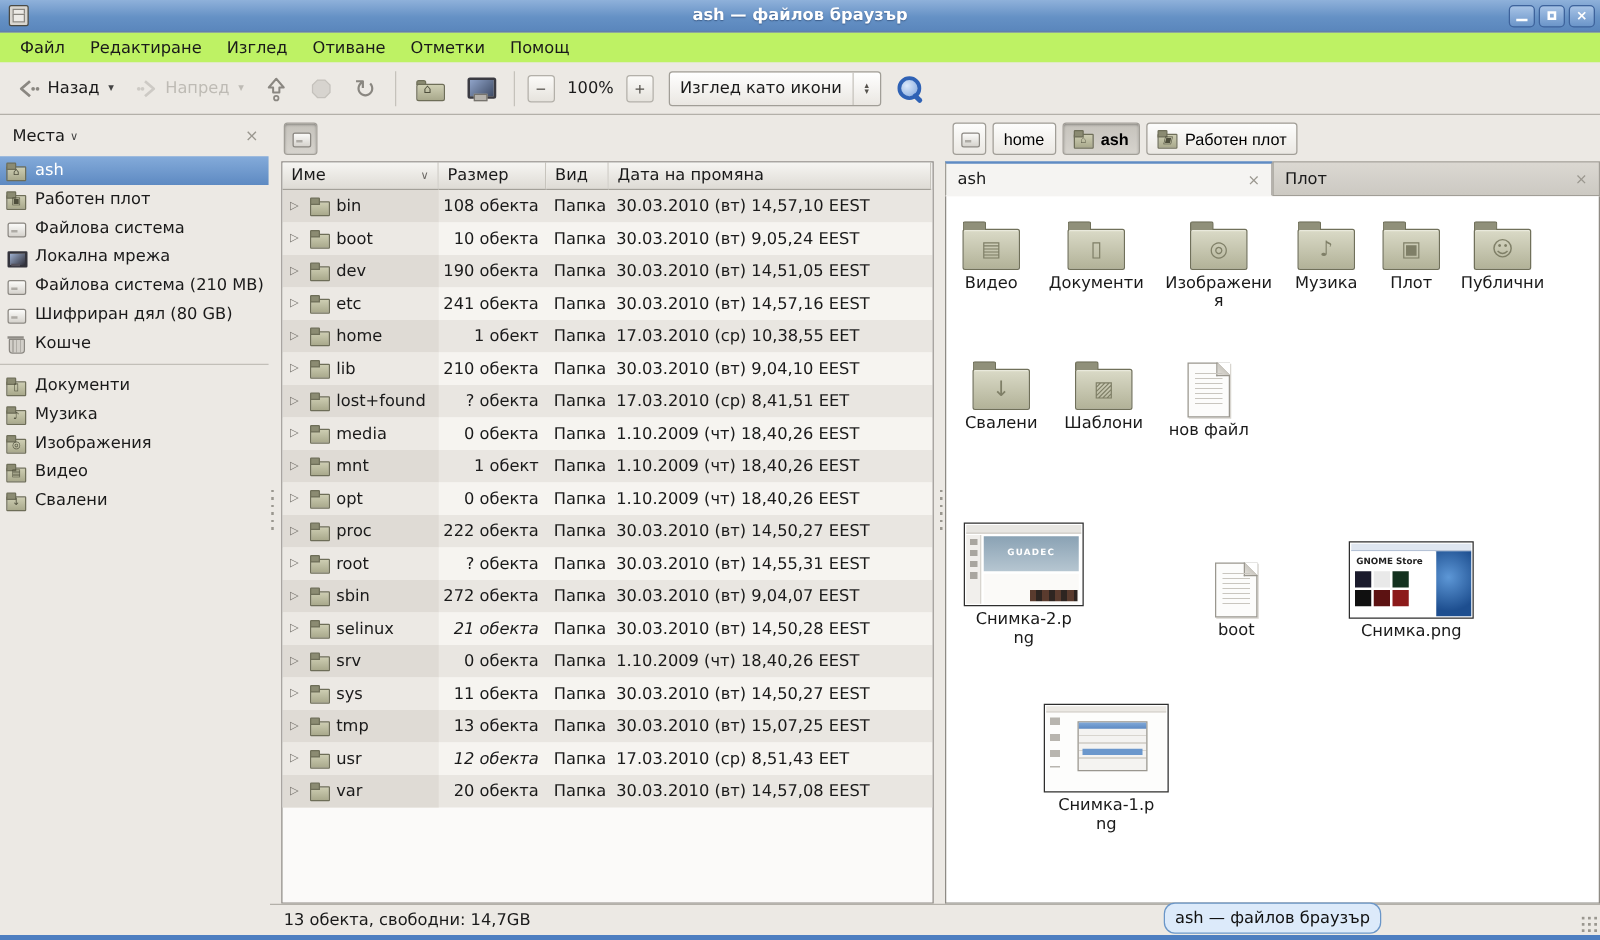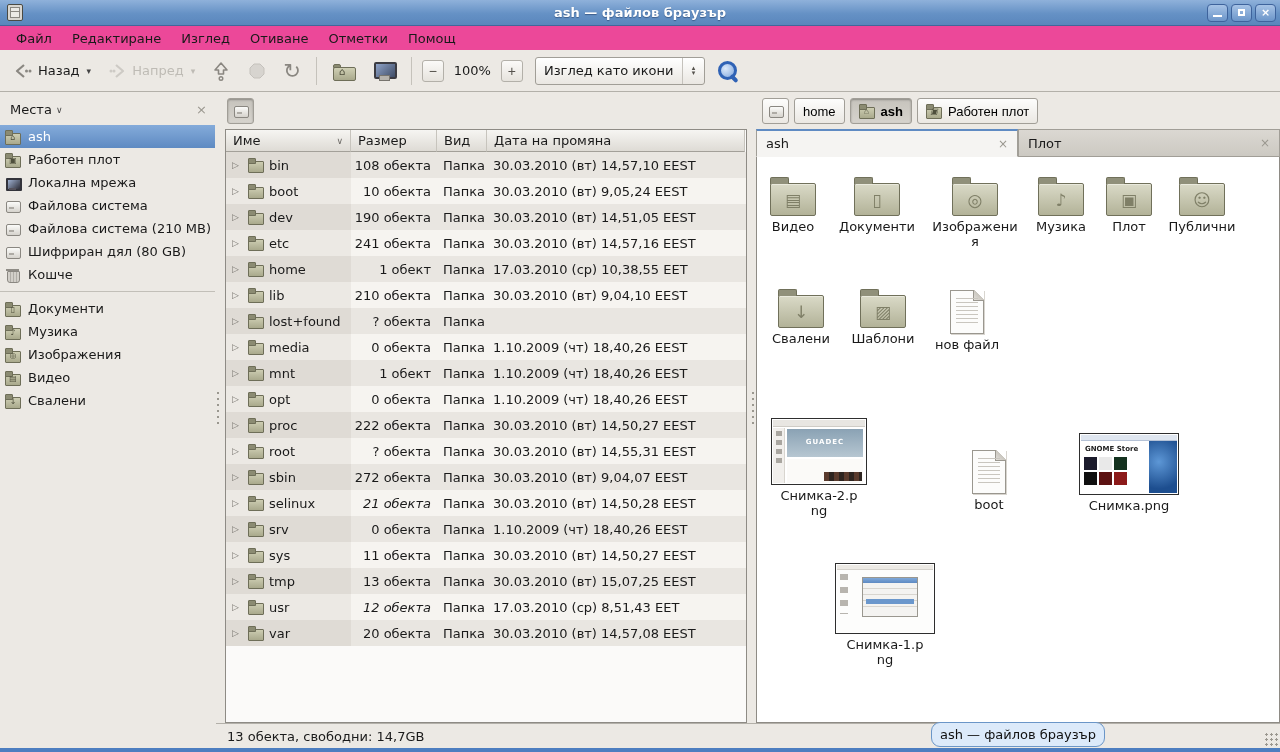--- a/index.html
+++ b/index.html
@@ -11,21 +11,21 @@
   .cabinet { width:16px; height:17px; background:#d9d6d0; border:1px solid #4a4a44; border-radius:2px; margin-left:3px; position:relative; }
   .cabinet::before, .cabinet::after { content:""; position:absolute; left:2px; right:2px; height:5px; background:#eceae6; border:1px solid #8a8781; }
   .cabinet::before { top:2px; } .cabinet::after { bottom:2px; }
   .title { position:absolute; left:0; right:0; text-align:center; color:#fff; font-weight:bold; text-shadow:0 1px 1px #3c5d8a; }
   .win-btns { margin-left:auto; display:flex; gap:3px; z-index:2; }
   .wbtn { width:21px; height:18px; border:1px solid #3e639c; border-radius:4px; background:linear-gradient(#a7c3e6,#6b95c9); color:#fff; display:grid; place-items:center; font-size:11px; font-weight:bold; line-height:1; }
   .g-max { width:7px; height:7px; border:2px solid #fff; display:block; }
   .g-min { width:9px; height:2px; background:#fff; display:block; margin-top:6px; }
 
   
-  .menubar { height:24px; display:flex; align-items:center; padding-left:6px; background:#ec4899; }
+  .menubar { height:24px; display:flex; align-items:center; padding-left:6px; background:#bef264; }
   .menu-item { padding:3px 10px; }
   .toolbar { height:42px; display:flex; align-items:center; padding:0 8px; gap:6px; background:#ece9e4; border-bottom:1px solid #b3b0a9; }
   .tool-item { display:flex; align-items:center; gap:5px; padding:4px 5px; border-radius:3px; }
   .tool-item.disabled { opacity:.55; }
   .tlabel { font-size:13px; }
   .dcaret { font-size:9px; color:#444; margin-left:2px; }
   .tsep { width:1px; height:28px; background:#c5c2bb; margin:0 4px; }
   .reload-glyph { font-size:21px; color:#8a8781; line-height:20px; }
   .tb-folder { position:relative; width:24px; height:18px; }
   .tb-folder::before { content:""; position:absolute; left:1px; top:5px; width:21px; height:12px; background:linear-gradient(#cfcfb4,#a9a98c); border:1px solid #6e6e58; border-radius:2px; }
@@ -237,26 +237,26 @@
             </span>
             <span>ash</span>
           </div>
           <div class="sb-item">
             <span class="mi folder">
               <i class="eg">▣</i>
             </span>
             <span>Работен плот</span>
           </div>
           <div class="sb-item">
+            <span class="mi drive"></span>
+            <span>Файлова система</span>
+          </div>
+          <div class="sb-item">
             <span class="mi network"></span>
             <span>Локална мрежа</span>
-          </div>
-          <div class="sb-item">
-            <span class="mi drive"></span>
-            <span>Файлова система</span>
           </div>
           <div class="sb-item">
             <span class="mi drive"></span>
             <span>Файлова система (210 MB)</span>
           </div>
           <div class="sb-item">
             <span class="mi drive"></span>
             <span>Шифриран дял (80 GB)</span>
           </div>
           <div class="sb-item">
@@ -385,20 +385,21 @@
               <div class="c" style="width: 258px;">30.03.2010 (вт) 9,04,10 EEST</div>
             </div>
             <div class="row">
               <div class="c c0" style="width: 125px;">
                 <span class="exp">▷</span>
                 <span class="mi folder"></span>
                 <span>lost+found</span>
               </div>
               <div class="c csize" style="width: 86px;">? обекта</div>
               <div class="c" style="width: 50px;">Папка</div>
+              <div class="c" style="width: 258px;">17.03.2010 (ср) 8,41,51 EET</div>
             </div>
             <div class="row">
               <div class="c c0" style="width: 125px;">
                 <span class="exp">▷</span>
                 <span class="mi folder"></span>
                 <span>media</span>
               </div>
               <div class="c csize" style="width: 86px;">0 обекта</div>
               <div class="c" style="width: 50px;">Папка</div>
               <div class="c" style="width: 258px;">1.10.2009 (чт) 18,40,26 EEST</div>

